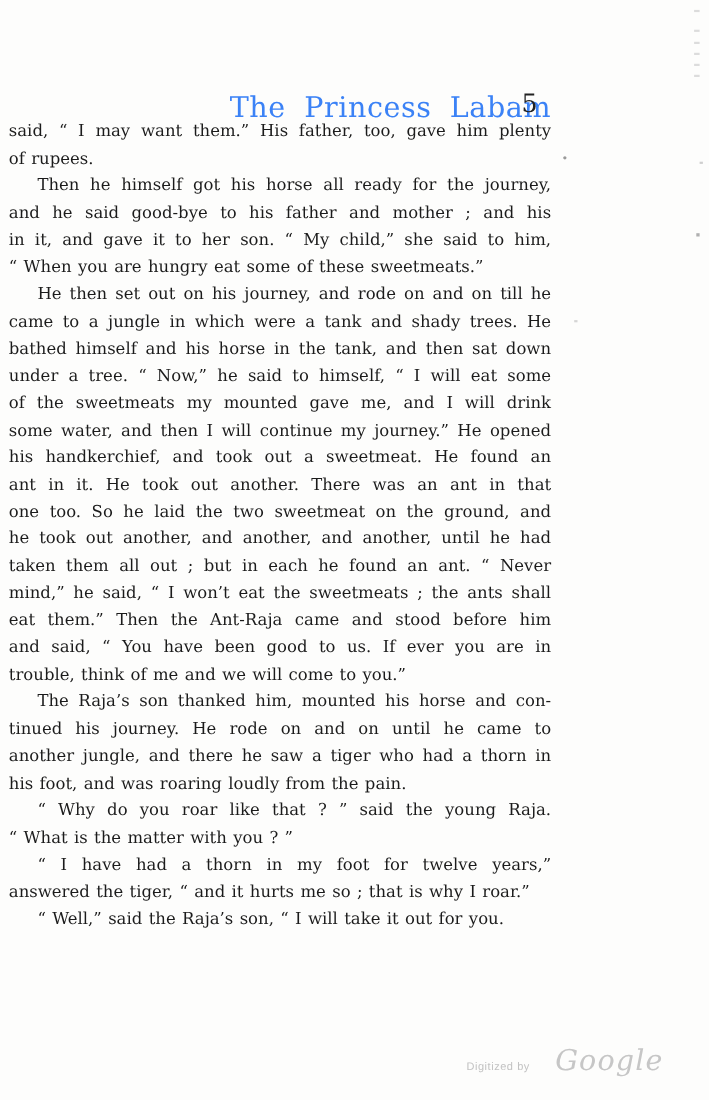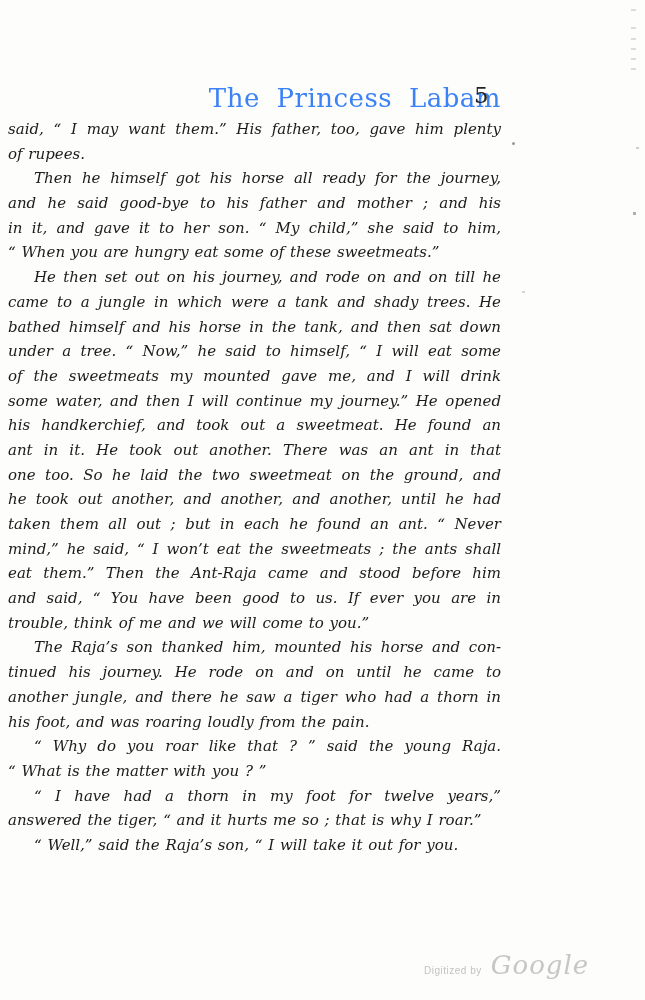--- a/index.html
+++ b/index.html
@@ -25,43 +25,42 @@
   }
   .page-number {
     position: absolute;
     top: 82px;
     left: 474px;
     font-size: 23px;
     color: #222;
   }
   .text-block {
     position: absolute;
-    top: 117px;
+    top: 107px;
     left: 8px;
     width: 493px;
     font-size: 15px;
-    font-style: italic;
   }
   .paragraph { margin: 0; }
   .paragraph.indent .line:first-child { text-indent: 26px; }
   .line {
     height: 24.7px;
     line-height: 24.7px;
     text-align: justify;
     text-align-last: justify;
     word-spacing: 1px;
   }
   .line.last { text-align-last: left; }
   .watermark {
     position: absolute;
     top: 950px;
     left: 424px;
     display: flex;
     align-items: baseline;
-    gap: 9px;
+    gap: 23px;
   }
   .digitized-by {
     font-family: "Liberation Sans", sans-serif;
     font-size: 10px;
     color: #c2c2c2;
     letter-spacing: 0.5px;
   }
   .google-logo {
     font-family: "DejaVu Serif", serif;
     font-size: 26px;

